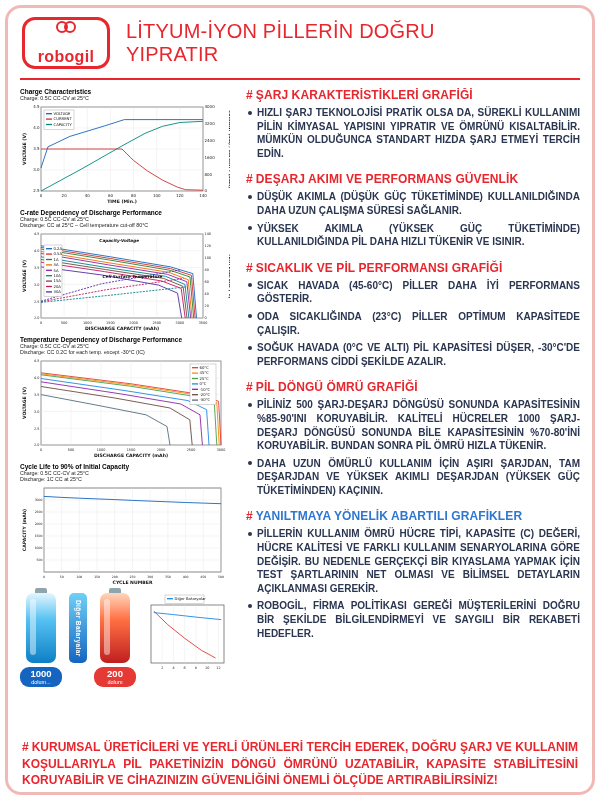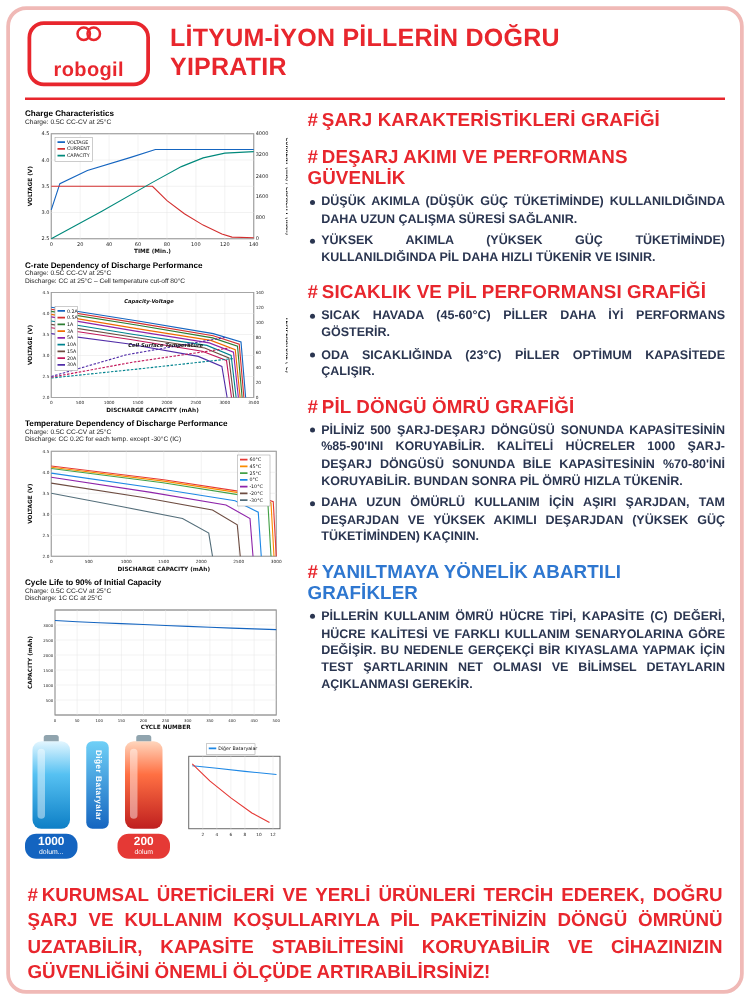--- a/index.html
+++ b/index.html
@@ -3,23 +3,23 @@
 <meta charset="utf-8">
 <style>
   *{margin:0;padding:0;box-sizing:border-box}
   html,body{width:600px;height:800px}
   body{font-family:"Liberation Sans",sans-serif;background:#fff}
   .page{position:relative;width:600px;height:800px;background:#fff;overflow:hidden}
   .frame{position:absolute;inset:5px;border:3px solid #f0b9b6;border-radius:16px;pointer-events:none;z-index:5}
   .content{position:absolute;inset:14px 20px 10px 20px;display:flex;flex-direction:column}
 
   header{display:flex;align-items:center;gap:16px;padding:3px 2px 2px}
-  .logo{border:3px solid #e8262d;border-radius:13px;width:98px;height:52px;display:flex;flex-direction:column;align-items:center;justify-content:center;gap:14px;flex:none}
+  .logo{border:3px solid #e8262d;border-radius:13px;width:88px;height:52px;display:flex;flex-direction:column;align-items:center;justify-content:center;gap:14px;flex:none}
   .logo-text{color:#e8262d;font-weight:bold;font-size:16px;letter-spacing:.3px}
-  .title{color:#e8262d;font-size:20px;font-weight:bold;line-height:1.15;letter-spacing:.2px;font-family:"Liberation Sans",sans-serif}
+  .title{color:#e8262d;font-size:20px;font-weight:normal;line-height:1.15;letter-spacing:.2px;font-family:"Liberation Sans",sans-serif}
   .rule{height:2px;background:#e8262d;margin:7px 0 8px;flex:none}
 
   main{display:flex;gap:12px;flex:1;min-height:0;overflow:hidden}
   .col-left{width:214px;flex:none;overflow:hidden}
   .col-right{flex:1;min-width:0;overflow:hidden}
 
   .chart-block{margin-bottom:5px}
   .c-title{font-size:6.5px;font-weight:bold;color:#000}
   .c-sub{font-size:5.3px;color:#222}
   svg.plot{display:block;margin-top:1px;font-family:"DejaVu Sans",sans-serif}
@@ -33,29 +33,29 @@
   .battery .shine{position:absolute;left:4px;top:6px;width:6px;height:56px;border-radius:4px;background:rgba(255,255,255,.45)}
   .badge{border-radius:9px;color:#fff;text-align:center;padding:2px 7px;min-width:42px}
   .badge.blue{background:#1464c0}
   .badge.red{background:#e53935}
   .badge .v{display:block;font-size:9.5px;font-weight:bold;line-height:1.05}
   .badge .u{display:block;font-size:5.5px;line-height:1.15}
   .ribbon{width:18px;height:70px;border-radius:5px;background:linear-gradient(180deg,#6fd0f7,#1565c0);display:flex;align-items:center;justify-content:center;flex:none}
   .ribbon span{writing-mode:vertical-rl;color:#fff;font-size:6.5px;font-weight:bold;letter-spacing:.4px}
 
   .txt{margin-bottom:12px}
-  .txt h2{font-size:15px;margin-bottom:4px;letter-spacing:.1px}
+  .txt h2{font-size:12px;margin-bottom:4px;letter-spacing:.1px}
   .hash{color:#e8262d;font-weight:bold;margin-right:3px}
   .ht{font-weight:bold;color:#e8262d}
   .ht.blue{color:#2e77d0}
   .txt ul{list-style:none}
   .txt li{position:relative;padding-left:11px;font-size:10px;font-weight:bold;color:#2a3550;line-height:1.36;text-align:justify;margin-bottom:4px}
   .txt li::before{content:"";position:absolute;left:2px;top:4.5px;width:4px;height:4px;border-radius:50%;background:#2a3550}
 
-  footer{margin-top:auto;flex:none;color:#e8262d;font-weight:bold;font-size:15px;line-height:1.35;text-align:justify;padding:6px 2px 2px}
+  footer{margin-top:auto;flex:none;color:#e8262d;font-weight:bold;font-size:12px;line-height:1.35;text-align:justify;padding:6px 2px 2px}
 </style>
 </head>
 <body>
 
 <div class="page">
   <div class="frame"></div>
   <div class="content">
 
     <header>
       <div class="logo">
@@ -360,59 +360,62 @@
 
       </div>
 
       <div class="col-right">
 
         <section class="txt">
           <h2>
             <span class="hash">#</span><span class="ht">ŞARJ KARAKTERİSTİKLERİ GRAFİĞİ</span>
           </h2>
           <ul>
+            <li>HIZLI ŞARJ TEKNOLOJİSİ PRATİK OLSA DA, SÜREKLİ KULLANIMI PİLİN KİMYASAL YAPISINI YIPRATIR VE ÖMRÜNÜ KISALTABİLİR. MÜMKÜN OLDUĞUNCA STANDART HIZDA ŞARJ ETMEYİ TERCİH EDİN.</li>
           </ul>
         </section>
 
         <section class="txt">
           <h2>
             <span class="hash">#</span><span class="ht">DEŞARJ AKIMI VE PERFORMANS GÜVENLİK</span>
           </h2>
           <ul>
             <li>DÜŞÜK AKIMLA (DÜŞÜK GÜÇ TÜKETİMİNDE) KULLANILDIĞINDA DAHA UZUN ÇALIŞMA SÜRESİ SAĞLANIR.</li>
             <li>YÜKSEK AKIMLA (YÜKSEK GÜÇ TÜKETİMİNDE) KULLANILDIĞINDA PİL DAHA HIZLI TÜKENİR VE ISINIR.</li>
           </ul>
         </section>
 
         <section class="txt">
           <h2>
             <span class="hash">#</span><span class="ht">SICAKLIK VE PİL PERFORMANSI GRAFİĞİ</span>
           </h2>
           <ul>
             <li>SICAK HAVADA (45-60°C) PİLLER DAHA İYİ PERFORMANS GÖSTERİR.</li>
             <li>ODA SICAKLIĞINDA (23°C) PİLLER OPTİMUM KAPASİTEDE ÇALIŞIR.</li>
+            <li>SOĞUK HAVADA (0°C VE ALTI) PİL KAPASİTESİ DÜŞER, -30°C'DE PERFORMANS CİDDİ ŞEKİLDE AZALIR.</li>
           </ul>
         </section>
 
         <section class="txt">
           <h2>
             <span class="hash">#</span><span class="ht">PİL DÖNGÜ ÖMRÜ GRAFİĞİ</span>
           </h2>
           <ul>
             <li>PİLİNİZ 500 ŞARJ-DEŞARJ DÖNGÜSÜ SONUNDA KAPASİTESİNİN %85-90'INI KORUYABİLİR. KALİTELİ HÜCRELER 1000 ŞARJ-DEŞARJ DÖNGÜSÜ SONUNDA BİLE KAPASİTESİNİN %70-80'İNİ KORUYABİLİR. BUNDAN SONRA PİL ÖMRÜ HIZLA TÜKENİR.</li>
             <li>DAHA UZUN ÖMÜRLÜ KULLANIM İÇİN AŞIRI ŞARJDAN, TAM DEŞARJDAN VE YÜKSEK AKIMLI DEŞARJDAN (YÜKSEK GÜÇ TÜKETİMİNDEN) KAÇININ.</li>
           </ul>
         </section>
 
         <section class="txt">
           <h2>
             <span class="hash">#</span><span class="ht blue">YANILTMAYA YÖNELİK ABARTILI GRAFİKLER</span>
           </h2>
           <ul>
             <li>PİLLERİN KULLANIM ÖMRÜ HÜCRE TİPİ, KAPASİTE (C) DEĞERİ, HÜCRE KALİTESİ VE FARKLI KULLANIM SENARYOLARINA GÖRE DEĞİŞİR. BU NEDENLE GERÇEKÇİ BİR KIYASLAMA YAPMAK İÇİN TEST ŞARTLARININ NET OLMASI VE BİLİMSEL DETAYLARIN AÇIKLANMASI GEREKİR.</li>
+            <li>ROBOGİL, FİRMA POLİTİKASI GEREĞİ MÜŞTERİLERİNİ DOĞRU BİR ŞEKİLDE BİLGİLENDİRMEYİ VE SAYGILI BİR REKABETİ HEDEFLER.</li>
           </ul>
         </section>
 
       </div>
     </main>
 
     <footer>
       <span class="hash">#</span><span>KURUMSAL ÜRETİCİLERİ VE YERLİ ÜRÜNLERİ TERCİH EDEREK, DOĞRU ŞARJ VE KULLANIM KOŞULLARIYLA PİL PAKETİNİZİN DÖNGÜ ÖMRÜNÜ UZATABİLİR, KAPASİTE STABİLİTESİNİ KORUYABİLİR VE CİHAZINIZIN GÜVENLİĞİNİ ÖNEMLİ ÖLÇÜDE ARTIRABİLİRSİNİZ!</span>
     </footer>
 

